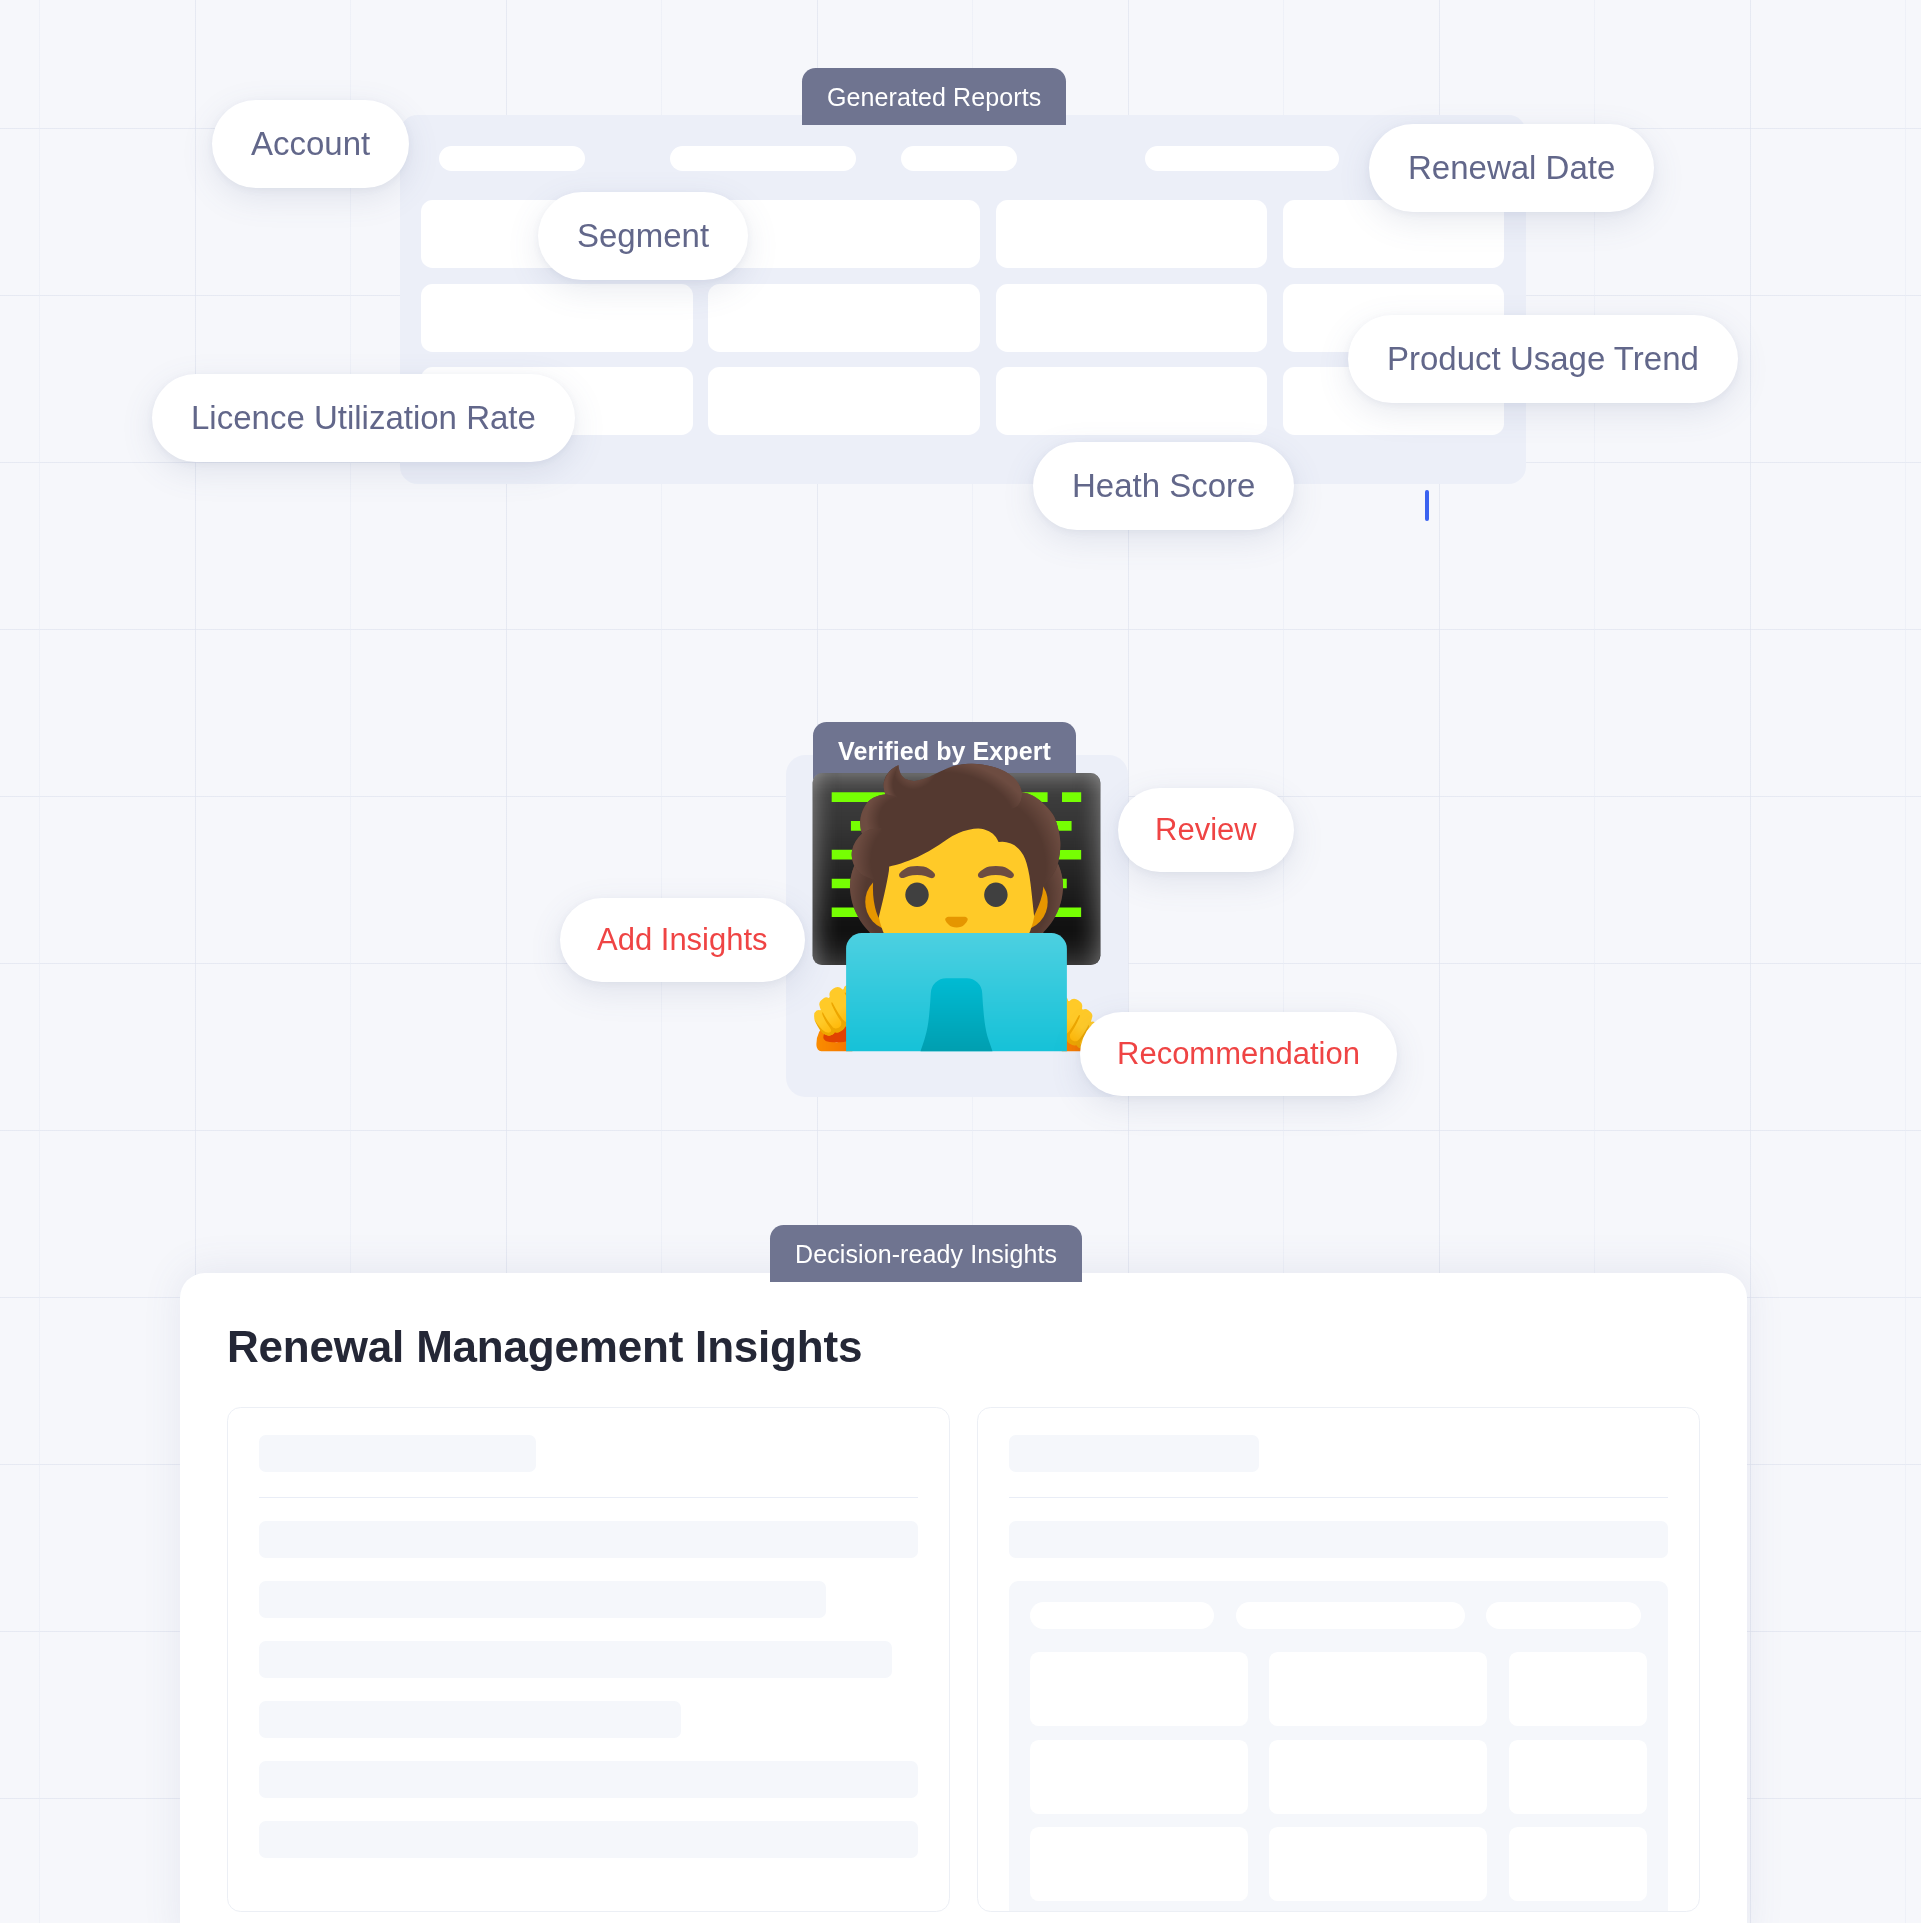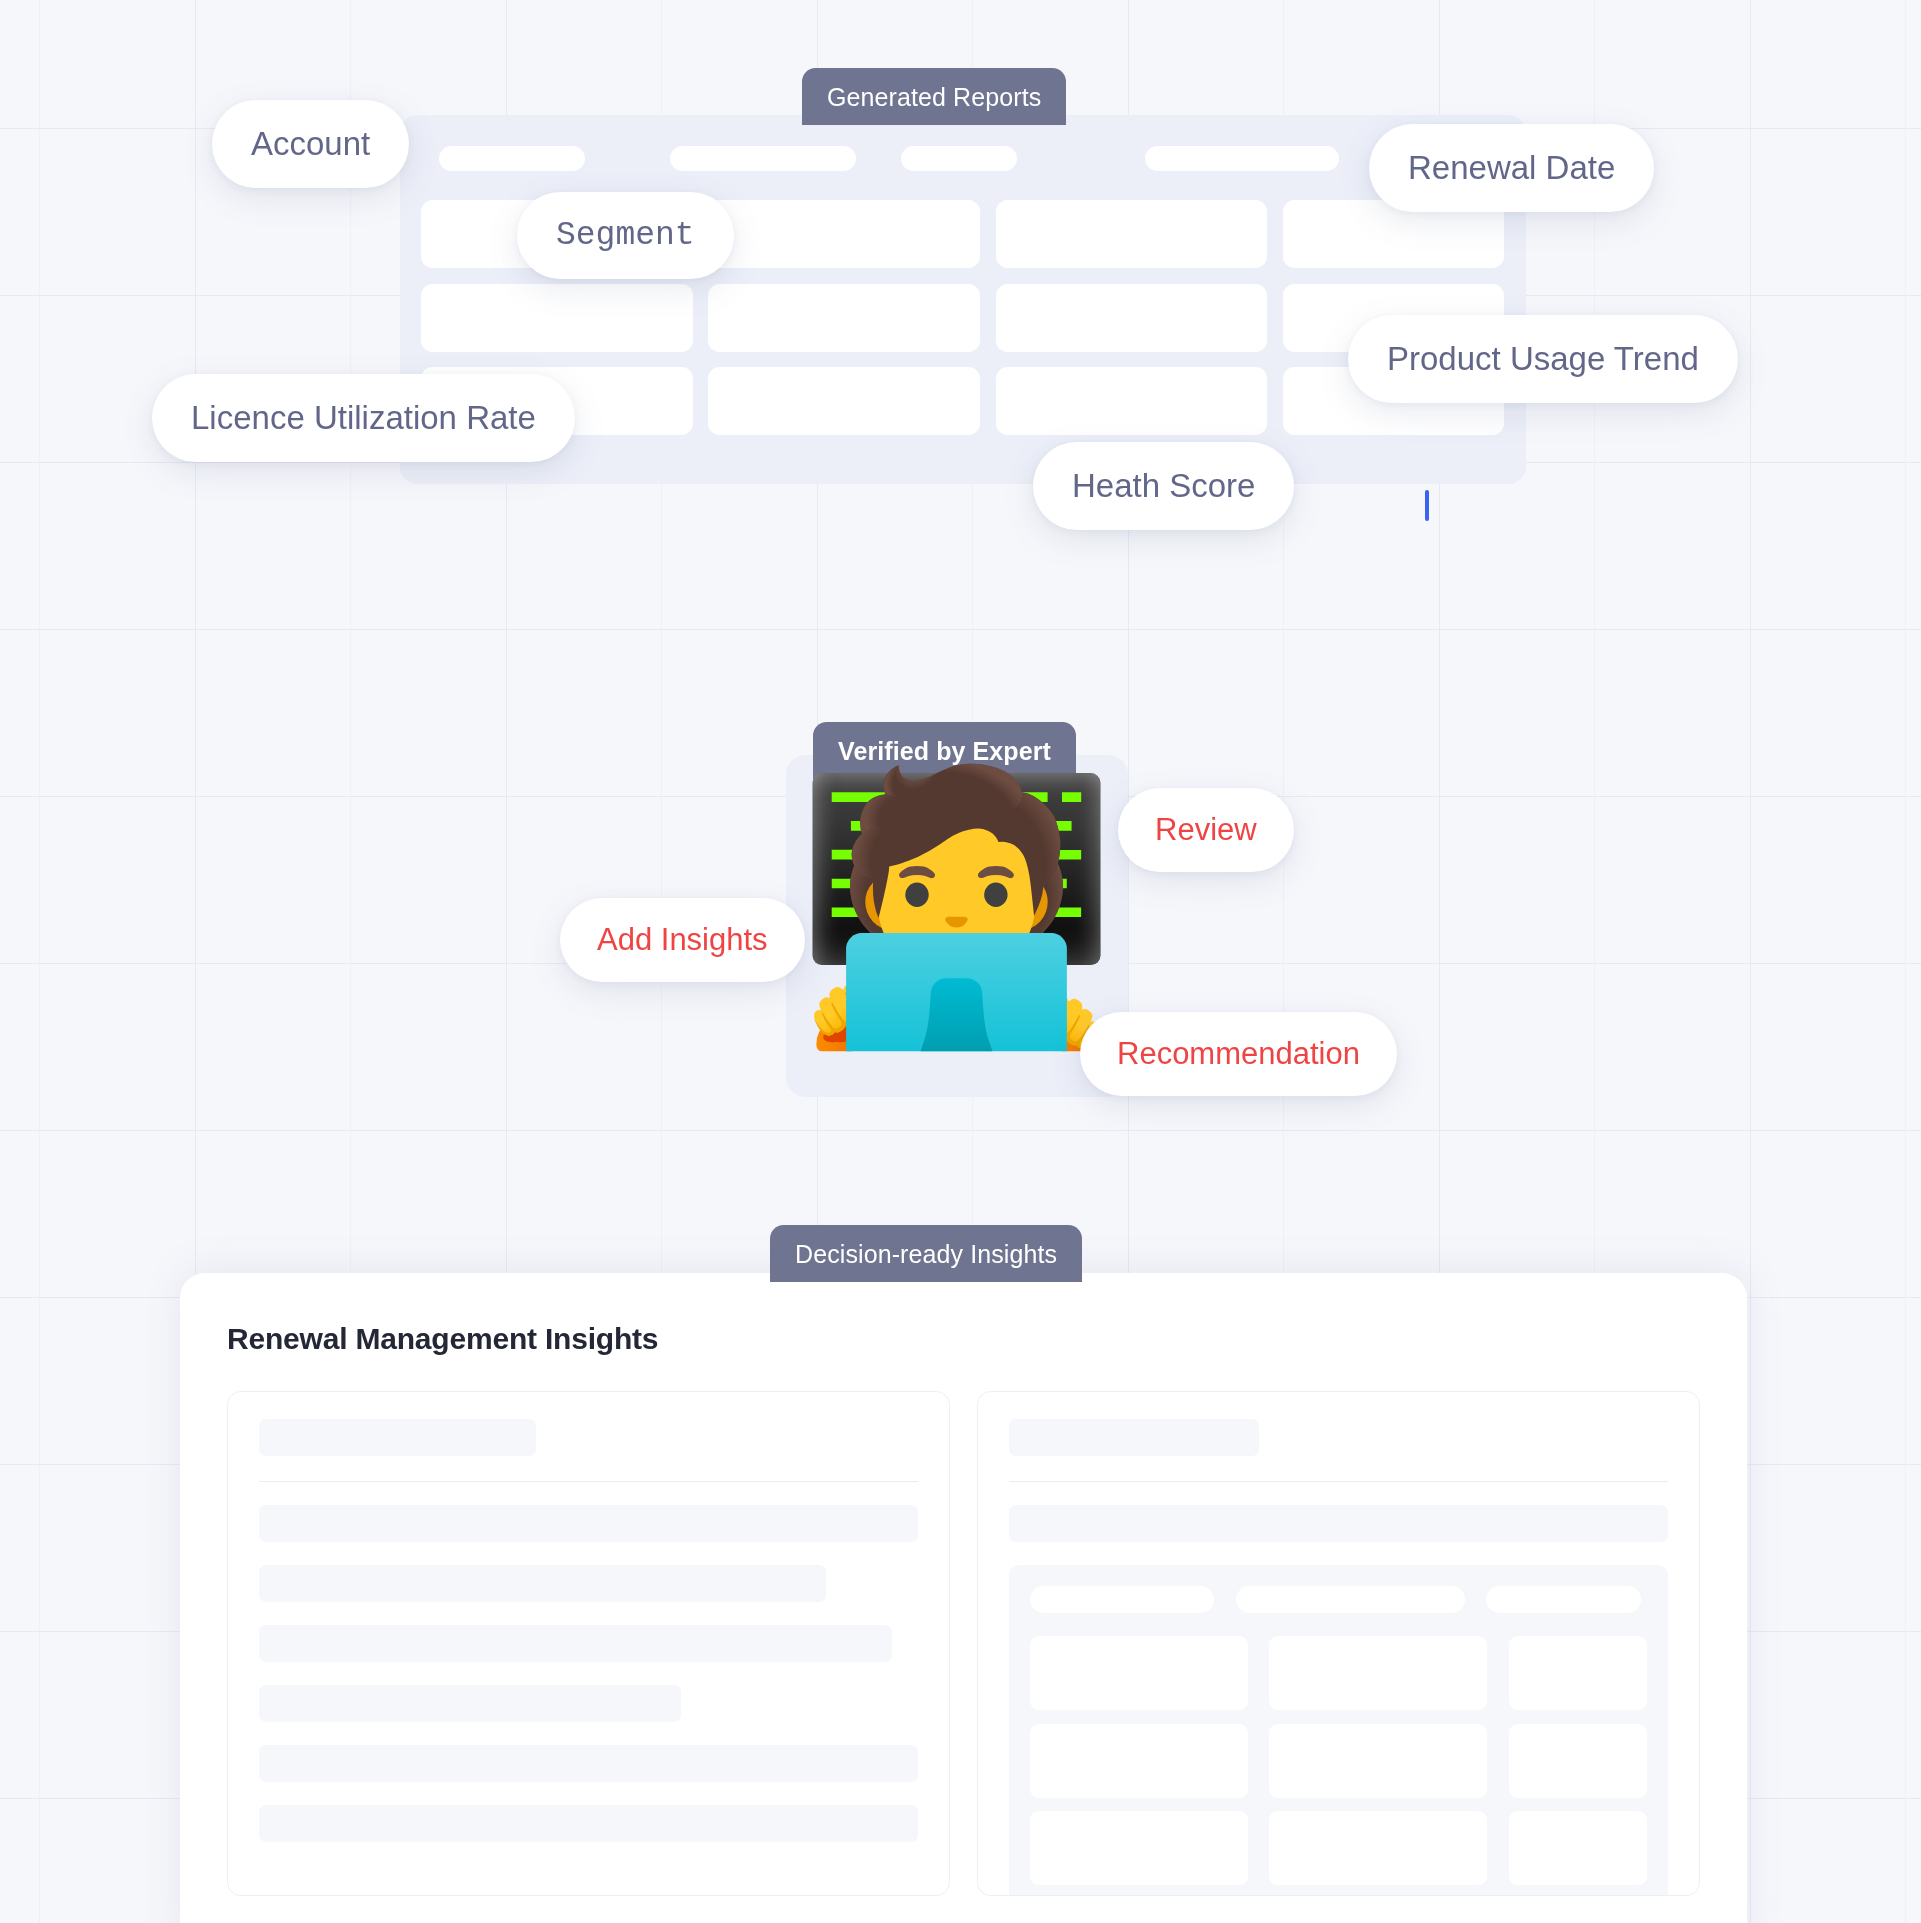--- a/index.html
+++ b/index.html
@@ -158,21 +158,21 @@
     top: 1273px;
     width: 1567px;
     height: 679px;
     background: #ffffff;
     border-radius: 25px;
     box-shadow: 0 -3.9px 39px rgba(88,100,145,0.10);
     z-index: 4;
     padding: 49px 47px 0 47px;
   }
   #insights-title {
-    font-size: 30px;
+    font-size: 44px;
     font-weight: bold;
     color: #242736;
     letter-spacing: -0.2px;
   }
   #insights-body {
     display: flex;
     gap: 27px;
     margin-top: 35px;
   }
   .sub-card {
@@ -264,21 +264,21 @@
       </div>
     </div>
   </div>
 
   <div class="section-chip" style="left:802px; top:68px;">Generated Reports</div>
 
   <div id="caret-tick"></div>
 
   <div class="pill grey pill-lg" style="left:212px; top:100px;">Account</div>
 
-  <div class="pill grey pill-lg" style="left:517px; top:192px;font-family:Liberation Mono, monospace;">Segment</div>
+  <div class="pill grey pill-lg" style="left:538px; top:192px;">Segment</div>
 
   <div class="pill grey pill-lg" style="left:1369px; top:124px;">Renewal Date</div>
 
 
   <div class="pill grey pill-lg" style="left:1348px; top:315px;">Product Usage Trend</div>
 
   <div class="pill grey pill-lg" style="left:152px; top:374px;">Licence Utilization Rate</div>
 
   <div class="pill grey pill-lg" style="left:1033px; top:442px;">Heath Score</div>
 

